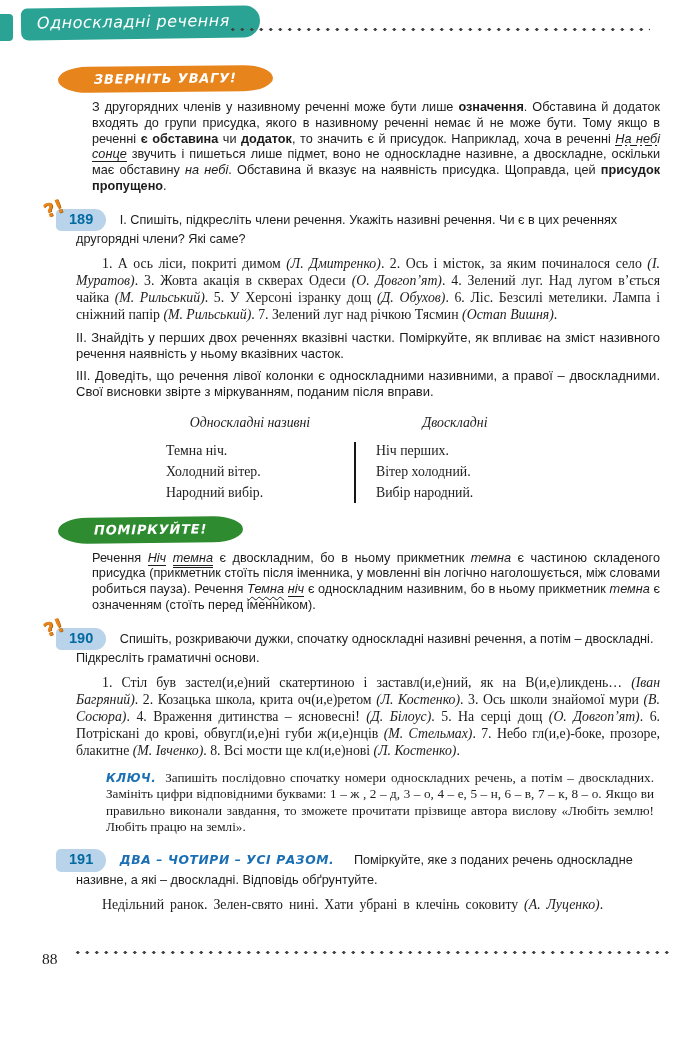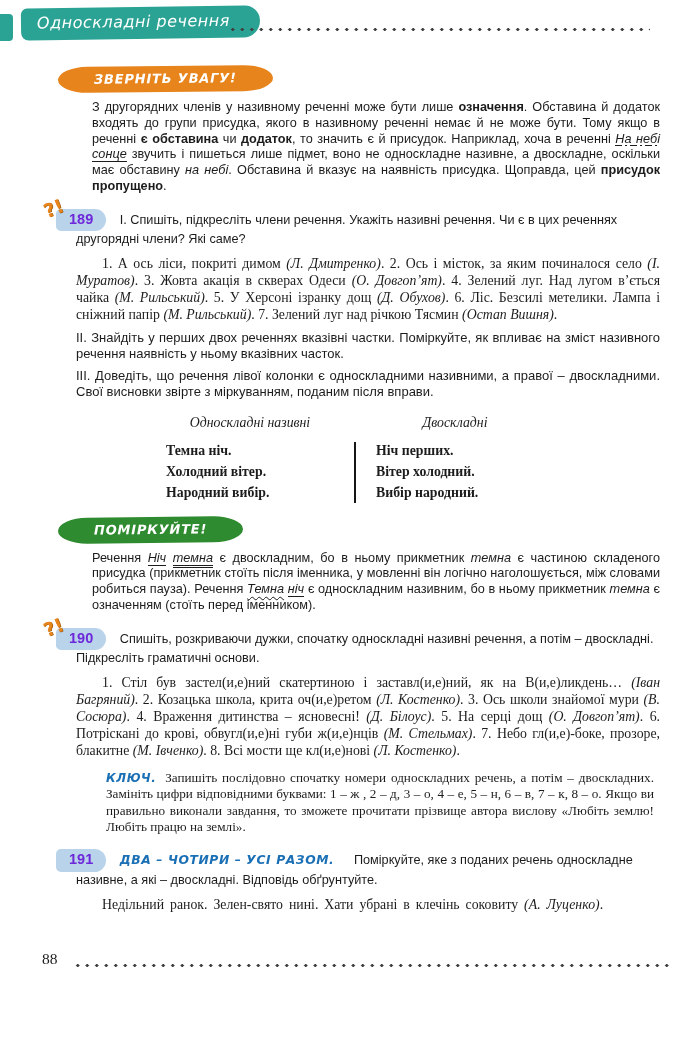--- a/index.html
+++ b/index.html
@@ -37,21 +37,21 @@
   }
   .task-sub{margin:6px 40px 0 76px;font-size:13px;line-height:1.24;text-align:justify;}
   
   .exercise{margin-top:14px;}
   .ex-header{
     position:relative;margin:0 40px 0 56px;padding-left:20px;text-indent:-20px;
     font-size:12.7px;line-height:1.35;
   }
   .ex-badge{
     display:inline-block;background:#b9d3ea;border-radius:6px 14px 14px 6px;
-    padding:1px 13px 2px;font-weight:700;font-size:14.5px;color:#6d28d9;
+    padding:1px 13px 2px;font-weight:700;font-size:14.5px;color:#0369a1;
     margin-right:10px;text-indent:0;
   }
   .qmark{
     position:absolute;left:-12px;top:-13px;font-family:"DejaVu Sans",sans-serif;
     font-weight:900;font-size:19px;color:#e8841c;transform:rotate(-22deg);
     text-shadow:0.6px 0.6px 0 #9a5702;text-indent:0;
   }
   .mode-label,.key-label{
     color:#1a6fb5;font-weight:700;font-style:italic;
     font-family:"DejaVu Sans", sans-serif;letter-spacing:0.6px;
@@ -59,36 +59,36 @@
   .mode-label{font-size:12.3px;margin-right:16px;}
   .key-label{font-size:11.8px;margin-right:4px;}
   .key{margin:10px 46px 0 106px;font-size:13.2px;text-indent:0;}
   
   .cmp-table{
     display:flex;justify-content:center;margin:14px 0 0 0;
     font-family:"Liberation Serif", serif;font-size:13.8px;
   }
   .col{padding:0 20px;}
   .col-head{font-style:italic;text-align:center;margin-bottom:9px;}
-  .col-row{line-height:21px;font-weight:bold;}
+  .col-row{line-height:21px;}
   .divider{width:2px;background:#161616;margin-top:27px;}
   .col-left{min-width:168px;}
   .col-right{min-width:158px;}
   
   .sg-b{font-weight:700;}
   .sg-i{font-style:italic;}
   .sg-u{border-bottom:1.2px solid currentColor;}
   .sg-ud{
     background-image:repeating-linear-gradient(to right,currentColor 0 7px,transparent 7px 10px,currentColor 10px 12px,transparent 12px 15px);
     background-repeat:repeat-x;background-position:0 100%;background-size:15px 1.2px;padding-bottom:1px;
   }
   .sg-udbl{border-bottom:3.5px double currentColor;}
   .sg-uw{text-decoration:underline;text-decoration-style:wavy;text-decoration-thickness:1px;text-underline-offset:3px;}
   
-  .page-footer{position:absolute;left:42px;right:28px;top:950px;display:flex;align-items:flex-end;gap:15px;}
+  .page-footer{position:absolute;left:42px;right:28px;top:950px;display:flex;align-items:flex-start;gap:15px;}
   .page-num{font-family:"Liberation Serif", serif;font-size:15.5px;}
   .footer-dots{flex:1;}
   .ex191-body{word-spacing:2.5px;}
 </style>
 </head>
 <body>
 
 <div>
 
   <header class="page-header">

